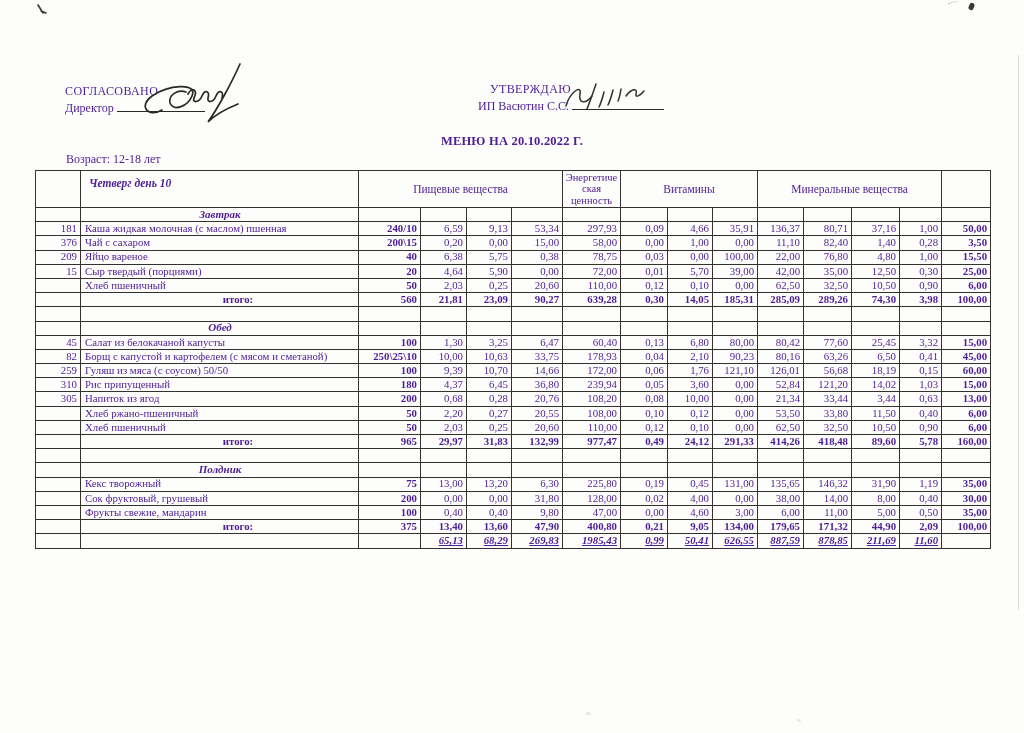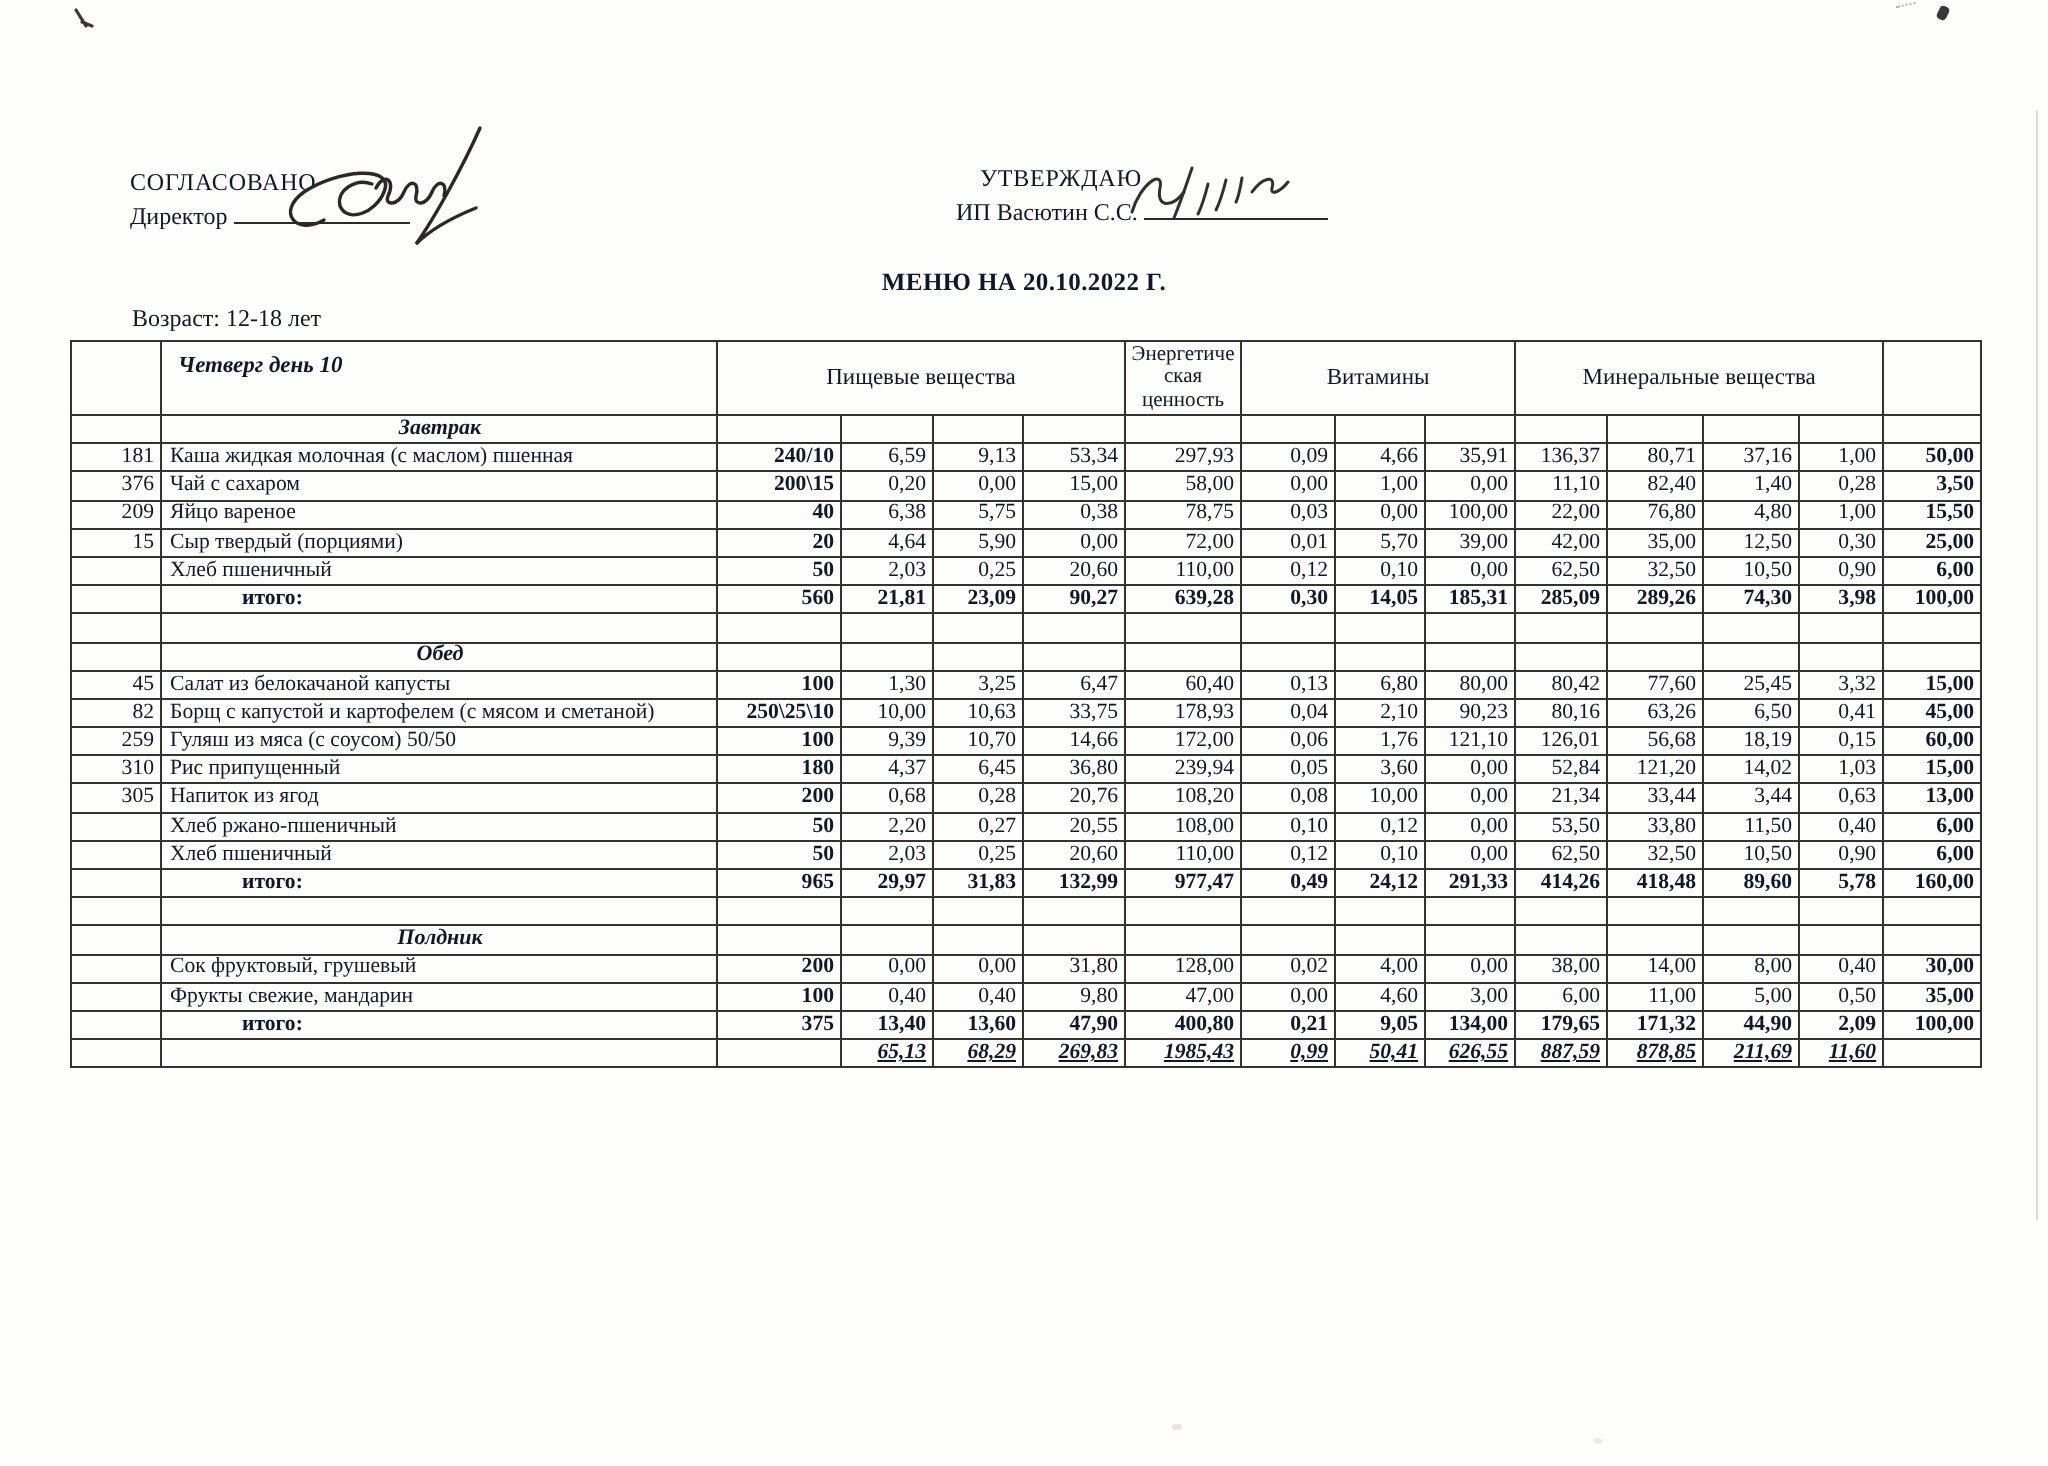--- a/index.html
+++ b/index.html
@@ -1,17 +1,17 @@
 <!DOCTYPE html>
 <html><head>
 <meta charset="utf-8">
 <style>
   html,body{margin:0;padding:0;background:#ffffff;}
   #page{position:relative;width:1024px;height:733px;background:#fdfdfc;overflow:hidden;
-        font-family:"Liberation Serif","DejaVu Serif",serif;color:#0f172a;}
+        font-family:"Liberation Serif","DejaVu Serif",serif;color:#4c1d95;}
 
   
   .appr{position:absolute;font-size:12px;line-height:17px;}
   .appr .caps{letter-spacing:.4px;}
   .sig-line{display:inline-block;border-bottom:1px solid #2b2a28;height:11px;vertical-align:baseline;}
   .sig-svg{position:absolute;pointer-events:none;}
 
   
   #menu-title{position:absolute;left:0;top:134;top:134px;width:1024px;text-align:center;
               font-weight:bold;font-size:12.5px;letter-spacing:.2px;}
@@ -33,21 +33,21 @@
   th.col-bold{font-weight:bold;font-size:10.5px;}
   th.energy-cell{font-size:10.5px;overflow-wrap:anywhere;line-height:1.1;}
   th.vit{font-size:11.5px;}
 
   tbody tr{height:14.2px;}
   tbody td{font-size:10.8px;padding:0 3px 0 2px;white-space:nowrap;text-align:right;vertical-align:middle;}
   tbody td.c-dish{text-align:left;padding-left:4px;}
   tbody td.c-out,tbody td.c-price{font-weight:bold;}
   tr.section td.c-dish{text-align:center;font-weight:bold;font-style:italic;font-size:11px;margin-top:28px;}
   tr.total td{font-weight:bold;}
-  tr.total td.c-dish{padding-left:40px;}
+  tr.total td.c-dish{text-align:center;padding-left:40px;}
   tr.grand td{font-weight:bold;font-style:italic;text-decoration:underline;margin-left:15px;}
 
   
   .artifact{position:absolute;pointer-events:none;}
   #edge-line{left:1018px;top:55px;width:1px;height:555px;background:#dddbd8;}
   #speck1{left:586px;top:712px;width:5px;height:3px;background:#e8e7e5;border-radius:2px;}
   #speck2{left:797px;top:719px;width:4px;height:3px;background:#ecebe9;border-radius:2px;}
   #tr-dot{left:969px;top:3px;width:5px;height:7px;background:#3a3835;border-radius:2px;transform:rotate(25deg);}
   #tr-faint{left:948px;top:2px;width:10px;height:2px;border-top:1px dotted #b9b7b3;transform:rotate(-12deg);}
 </style>
@@ -449,20 +449,37 @@
           <td class="c-c"></td>
           <td class="c-a"></td>
           <td class="c-ca"></td>
           <td class="c-p"></td>
           <td class="c-mg"></td>
           <td class="c-fe"></td>
           <td class="c-price"></td>
         </tr>
         <tr>
           <td class="c-num"></td>
+          <td class="c-dish">Кекс творожный</td>
+          <td class="c-out">75</td>
+          <td class="c-protein">13,00</td>
+          <td class="c-fat">13,20</td>
+          <td class="c-carbs">6,30</td>
+          <td class="c-kcal">225,80</td>
+          <td class="c-b1">0,19</td>
+          <td class="c-c">0,45</td>
+          <td class="c-a">131,00</td>
+          <td class="c-ca">135,65</td>
+          <td class="c-p">146,32</td>
+          <td class="c-mg">31,90</td>
+          <td class="c-fe">1,19</td>
+          <td class="c-price">35,00</td>
+        </tr>
+        <tr>
+          <td class="c-num"></td>
           <td class="c-dish">Сок фруктовый, грушевый</td>
           <td class="c-out">200</td>
           <td class="c-protein">0,00</td>
           <td class="c-fat">0,00</td>
           <td class="c-carbs">31,80</td>
           <td class="c-kcal">128,00</td>
           <td class="c-b1">0,02</td>
           <td class="c-c">4,00</td>
           <td class="c-a">0,00</td>
           <td class="c-ca">38,00</td>

